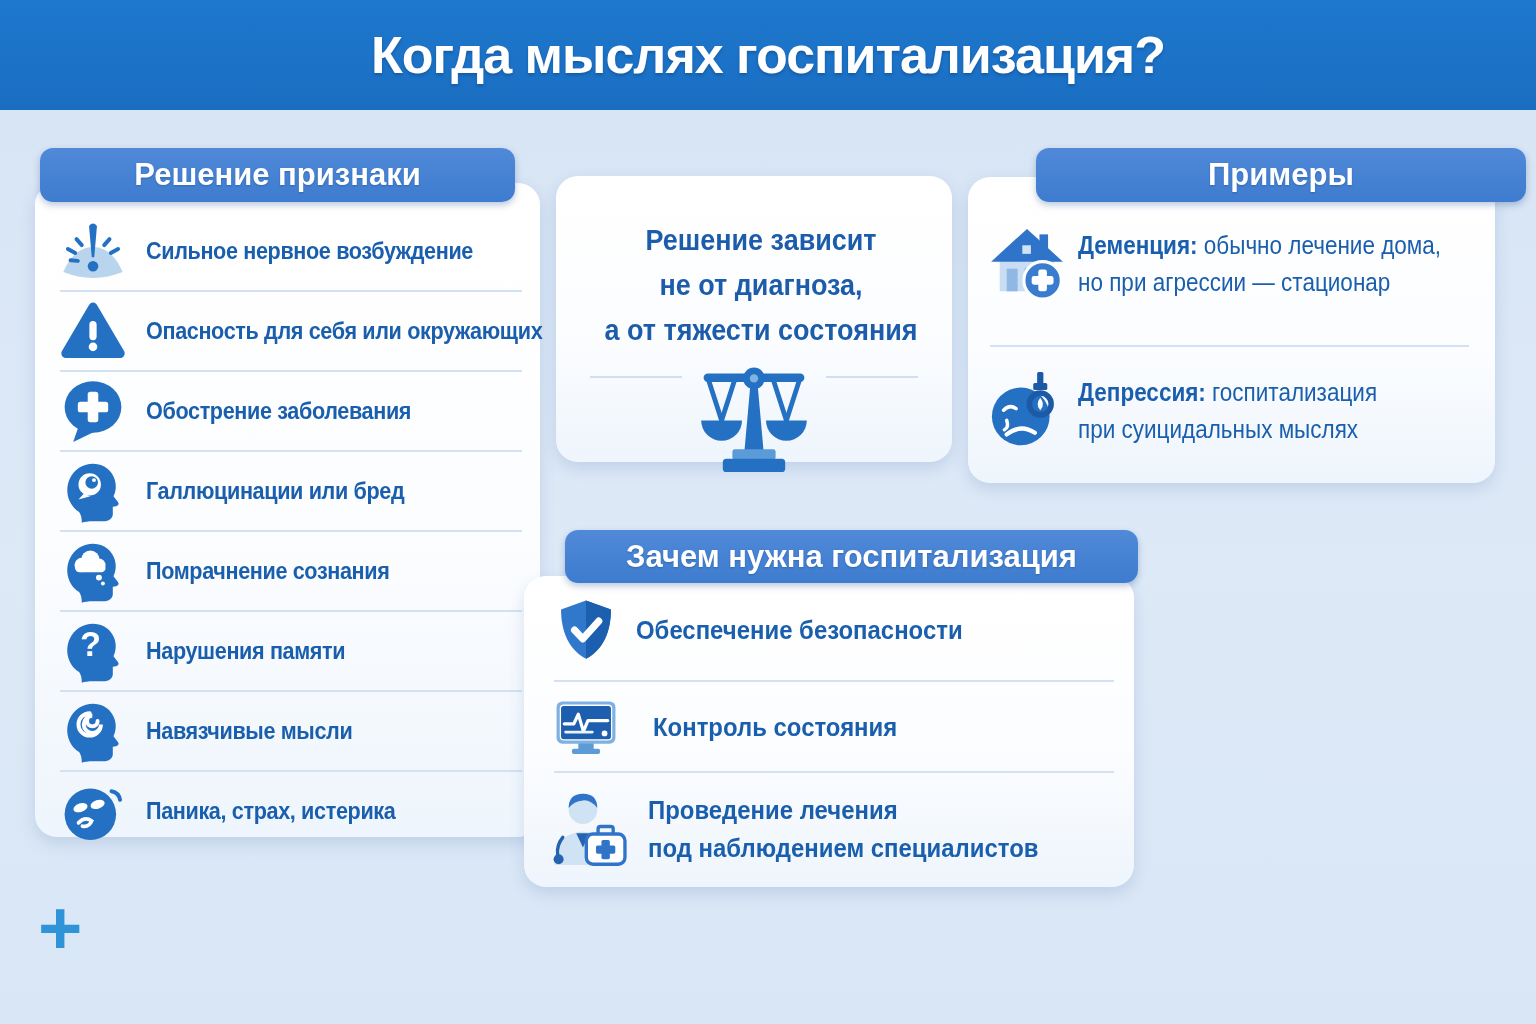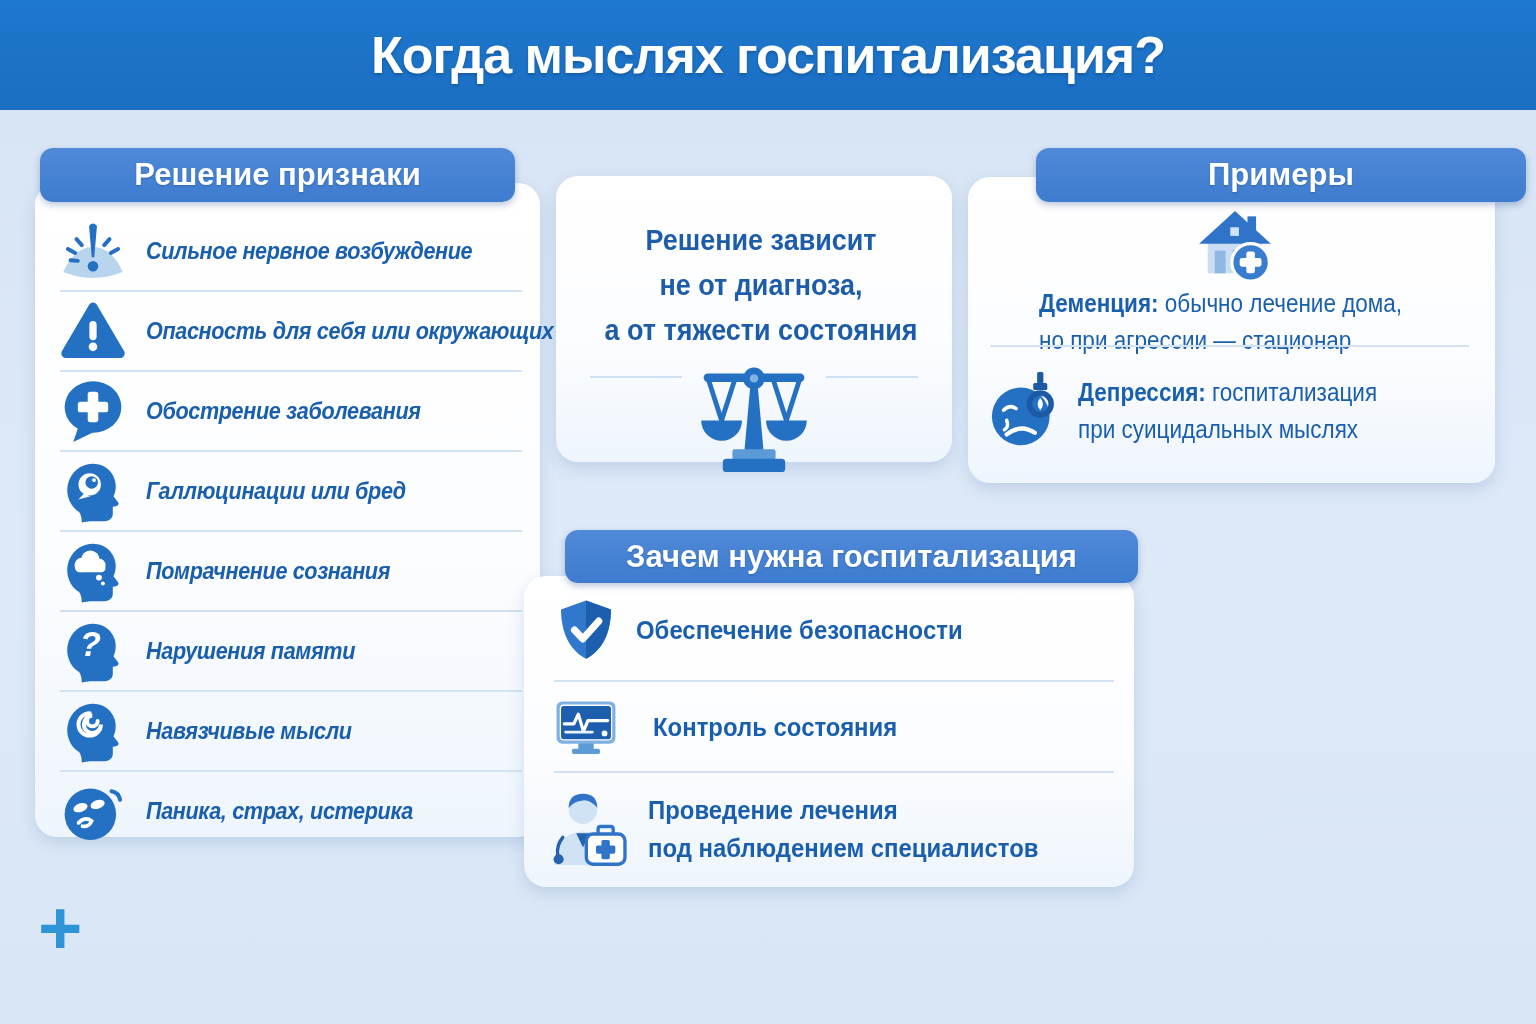--- a/index.html
+++ b/index.html
@@ -29,21 +29,21 @@
   }
   .card{
     position:absolute;z-index:2;border-radius:22px;
     background:linear-gradient(180deg,#ffffff 0%,#fcfdff 55%,#eef5fc 100%);
     box-shadow:0 6px 16px rgba(45,90,155,.16);
   }
   .blue{color:#1a5fad;}
   
   .signs-pill{left:40px;top:148px;width:475px;height:54px;}
   .signs-card{left:35px;top:183px;width:505px;height:654px;}
-  .s-rows{padding:29px 18px 0 25px;font-style:italic;}
+  .s-rows{padding:29px 18px 0 25px;}
   .s-row{height:78px;display:flex;align-items:center;}
   .s-row:not(:last-child){border-bottom:2px solid #d3e2f2;}
   .s-icon{width:66px;height:66px;flex:0 0 66px;display:flex;align-items:center;justify-content:center;}
   .s-icon svg{width:100%;height:100%;}
   .s-label{
     display:inline-block;margin-left:20px;font-size:24px;font-weight:700;
     letter-spacing:-.4px;white-space:nowrap;transform:scaleX(.9);transform-origin:0 50%;
   }
   
   .decision-card{left:556px;top:176px;width:396px;height:286px;}
@@ -51,21 +51,21 @@
   .d-text div{transform:scaleX(.93);transform-origin:50% 50%;white-space:nowrap;}
   .d-line{position:absolute;top:200px;height:2px;background:#cfe0f2;}
   .d-line.l{left:34px;width:92px;}
   .d-line.r{right:34px;width:92px;}
   .d-scales{position:absolute;left:50%;bottom:-17px;transform:translateX(-50%);width:120px;height:122px;z-index:4;}
   .d-scales svg{width:100%;height:100%;}
   
   .examples-pill{left:990px;top:148px;width:490px;height:54px;margin-left:46px;}
   .examples-card{left:968px;top:177px;width:527px;height:306px;}
   .e-row{position:absolute;left:20px;right:14px;display:flex;align-items:center;}
-  .e-row1{top:30px;height:134px;flex-direction:column;}
+  .e-row1{top:20px;height:134px;}
   .e-row2{top:172px;height:124px;}
   .e-divider{position:absolute;left:22px;right:26px;top:168px;height:2px;background:#d3e2f2;}
   .e-icon{width:78px;height:78px;flex:0 0 78px;}
   .e-icon svg{width:100%;height:100%;}
   .e-text{margin-left:12px;font-size:25px;line-height:37px;color:#1a5fad;
     transform:scaleX(.9);transform-origin:0 50%;white-space:nowrap;}
   .e-text .lbl{font-weight:700;}
   
   .purpose-pill{left:565px;top:530px;width:573px;height:53px;}
   .purpose-card{left:524px;top:576px;width:610px;height:311px;}

